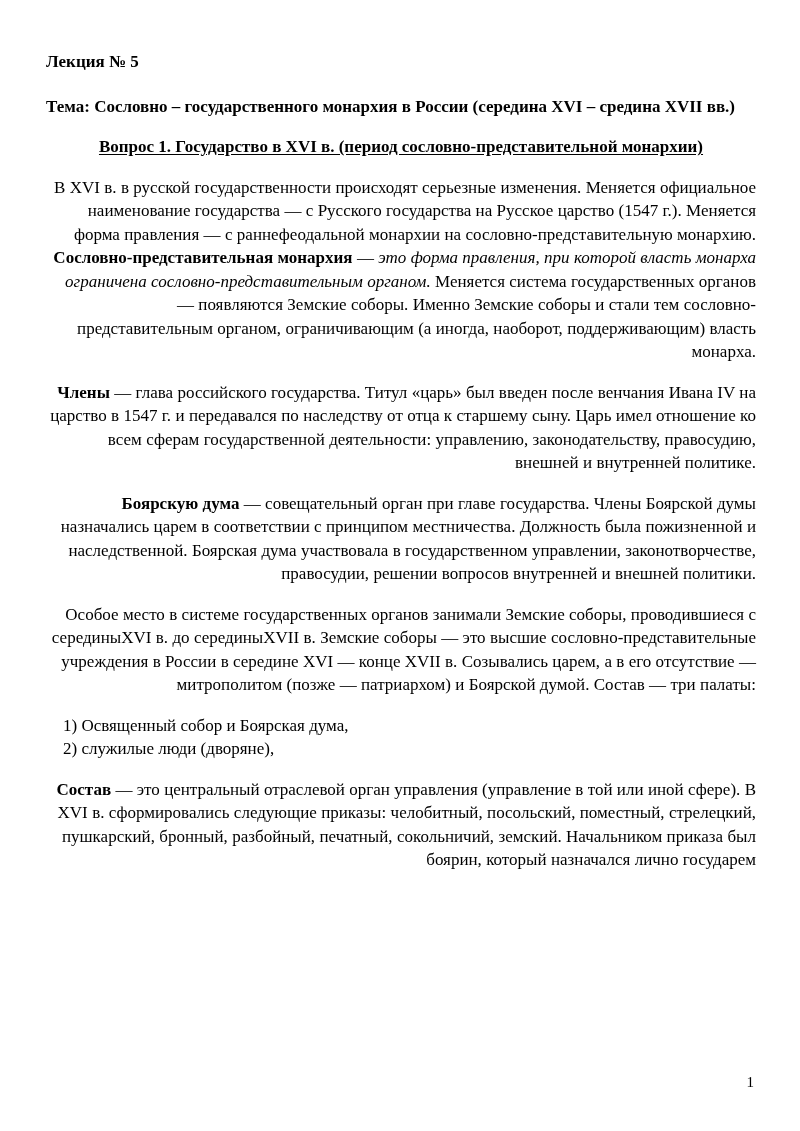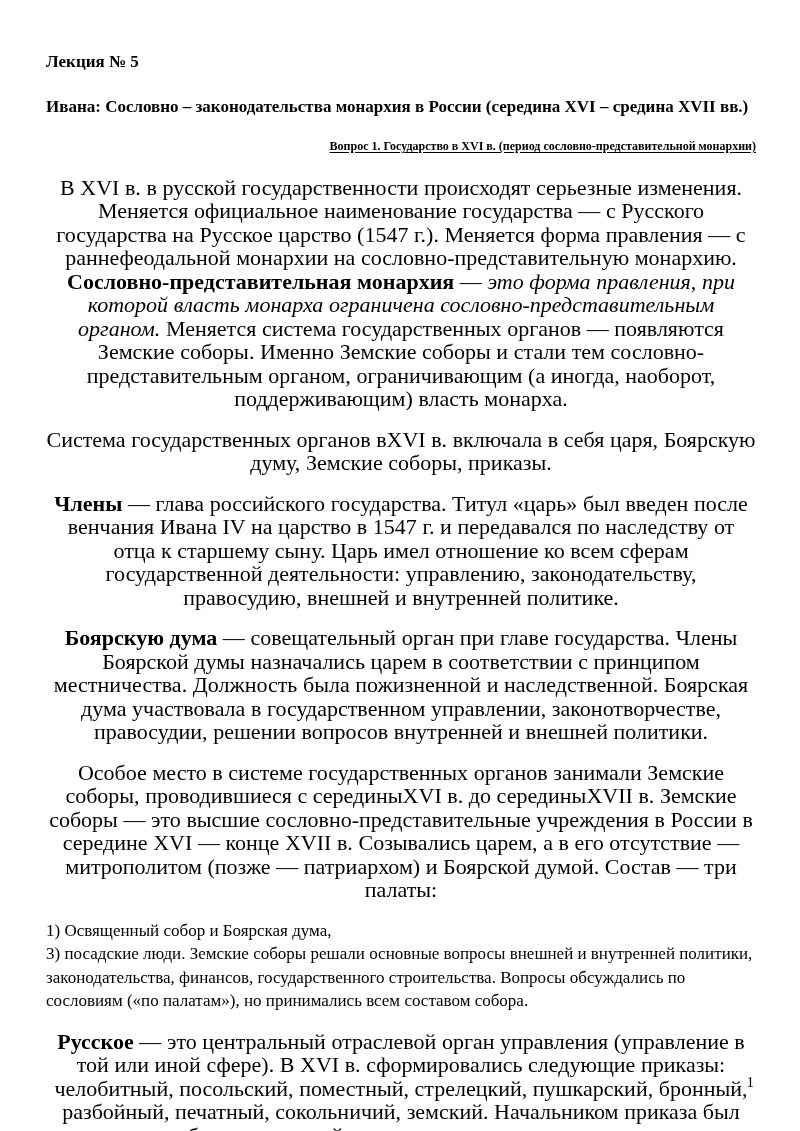--- a/index.html
+++ b/index.html
@@ -28,41 +28,41 @@
     box-sizing: border-box;
     padding: 46px 45px 0 46px;
   }
 
   .doc-body {
     width: 710px;
   }
 
   
   .para {
-    font-size: 22px;
+    font-size: 17px;
     line-height: 23.5px;
-    text-align: center;
+    text-align: right;
     margin: 0 0 17px 0;
     word-spacing: 0.1px;
   }
 
   .heading {
     font-size: 17px;
     line-height: 23.5px;
     font-weight: bold;
     margin: 0 0 17px 0;
     text-align: left;
   }
 
   .heading-underline {
-    font-size: 12px;
+    font-size: 17px;
     line-height: 23.5px;
     font-weight: bold;
     margin: 0 0 17px 0;
-    text-align: right;
+    text-align: center;
   }
   .heading-underline .ul-text {
     text-decoration: underline;
     text-underline-offset: 2px;
   }
 
   .title-line {
     font-size: 17px;
     line-height: 23.5px;
     font-weight: bold;
@@ -76,20 +76,21 @@
     font-style: italic;
   }
 
   .list-block {
     font-size: 17px;
     line-height: 23.5px;
     margin: 0 0 17px 0;
   }
   .list-line {
     display: block;
+    margin-left: 17px;
   }
 
   
   .page-number {
     position: absolute;
     right: 46px;
     bottom: 44px;
     font-size: 15px;
     line-height: 17px;
     font-family: "Liberation Serif", "DejaVu Serif", serif;
@@ -100,53 +101,50 @@
 <body>
 
 <div class="page">
   <div class="doc-body">
 
     <div class="title-line">
       <span>Лекция № 5</span>
     </div>
 
     <div class="heading">
-      <span>Ивана:</span><span> Сословно – законодательства монархия в России (середина XVI – средина XVII вв.)</span>
+      <span>Тема:</span><span> Сословно – государственного монархия в России (середина XVI – средина XVII вв.)</span>
     </div>
 
     <div class="heading-underline">
       <span class="ul-text">Вопрос 1. Государство в XVI в. (период сословно-представительной монархии)</span>
     </div>
 
     <p class="para">
       <span>В XVI в. в русской государственности происходят серьезные изменения. Меняется официальное наименование государства — с Русского государства на Русское царство (1547 г.). Меняется форма правления — с раннефеодальной монархии на сословно-представительную монархию. </span><span class="lead-in">Сословно-представительная монархия</span><span> — </span><span class="italic-run">это форма правления, при которой власть монарха ограничена сословно-представительным органом.</span><span> Меняется система государственных органов — появляются Земские соборы. Именно Земские соборы и стали тем сословно-представительным органом, ограничивающим (а иногда, наоборот, поддерживающим) власть монарха.</span>
     </p>
 
-    <p class="para">
-      <span>Система государственных органов вXVI в. включала в себя царя, Боярскую думу, Земские соборы, приказы.</span>
-    </p>
 
     <p class="para">
       <span class="lead-in">Члены</span><span> — глава российского государства. Титул «царь» был введен после венчания Ивана IV на царство в 1547 г. и передавался по наследству от отца к старшему сыну. Царь имел отношение ко всем сферам государственной деятельности: управлению, законодательству, правосудию, внешней и внутренней политике.</span>
     </p>
 
     <p class="para">
       <span class="lead-in">Боярскую дума</span><span> — совещательный орган при главе государства. Члены Боярской думы назначались царем в соответствии с принципом местничества. Должность была пожизненной и наследственной. Боярская дума участвовала в государственном управлении, законотворчестве, правосудии, решении вопросов внутренней и внешней политики.</span>
     </p>
 
 
     <p class="para">
       <span>Особое место в системе государственных органов занимали Земские соборы, проводившиеся с серединыXVI в. до серединыXVII в. Земские соборы — это высшие сословно-представительные учреждения в России в середине XVI — конце XVII в. Созывались царем, а в его отсутствие — митрополитом (позже — патриархом) и Боярской думой. Состав — три палаты:</span>
     </p>
 
     <div class="list-block">
       <span class="list-line">1) Освященный собор и Боярская дума,</span>
-      <span class="list-line">3) посадские люди. Земские соборы решали основные вопросы внешней и внутренней политики, законодательства, финансов, государственного строительства. Вопросы обсуждались по сословиям («по палатам»), но принимались всем составом собора.</span>
+      <span class="list-line">2) служилые люди (дворяне),</span>
     </div>
 
     <p class="para">
-      <span class="lead-in">Русское</span><span> — это центральный отраслевой орган управления (управление в той или иной сфере). В XVI в. сформировались следующие приказы: челобитный, посольский, поместный, стрелецкий, пушкарский, бронный, разбойный, печатный, сокольничий, земский. Начальником приказа был боярин, который назначался лично государем</span>
+      <span class="lead-in">Состав</span><span> — это центральный отраслевой орган управления (управление в той или иной сфере). В XVI в. сформировались следующие приказы: челобитный, посольский, поместный, стрелецкий, пушкарский, бронный, разбойный, печатный, сокольничий, земский. Начальником приказа был боярин, который назначался лично государем</span>
     </p>
 
   </div>
 
   <div class="page-number">1</div>
 </div>
 
 </body></html>

